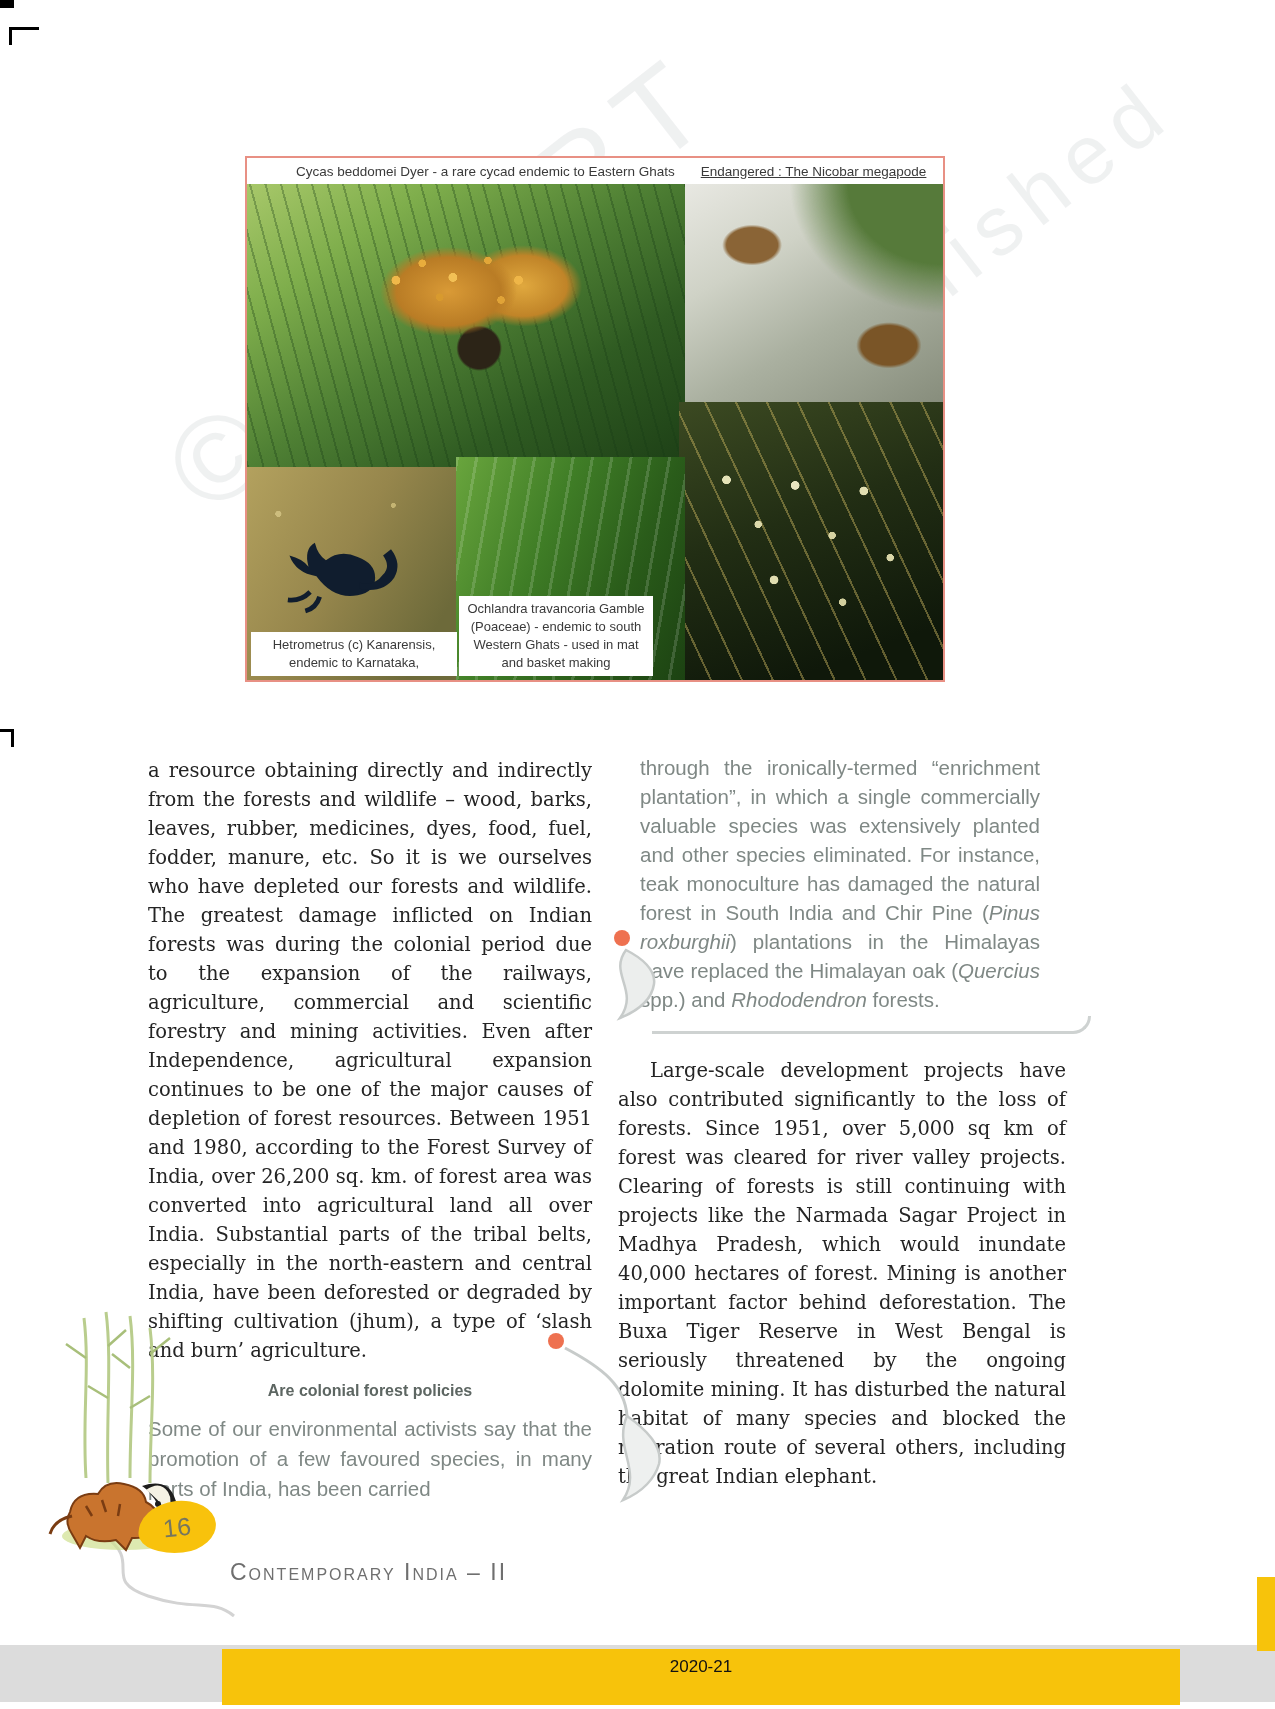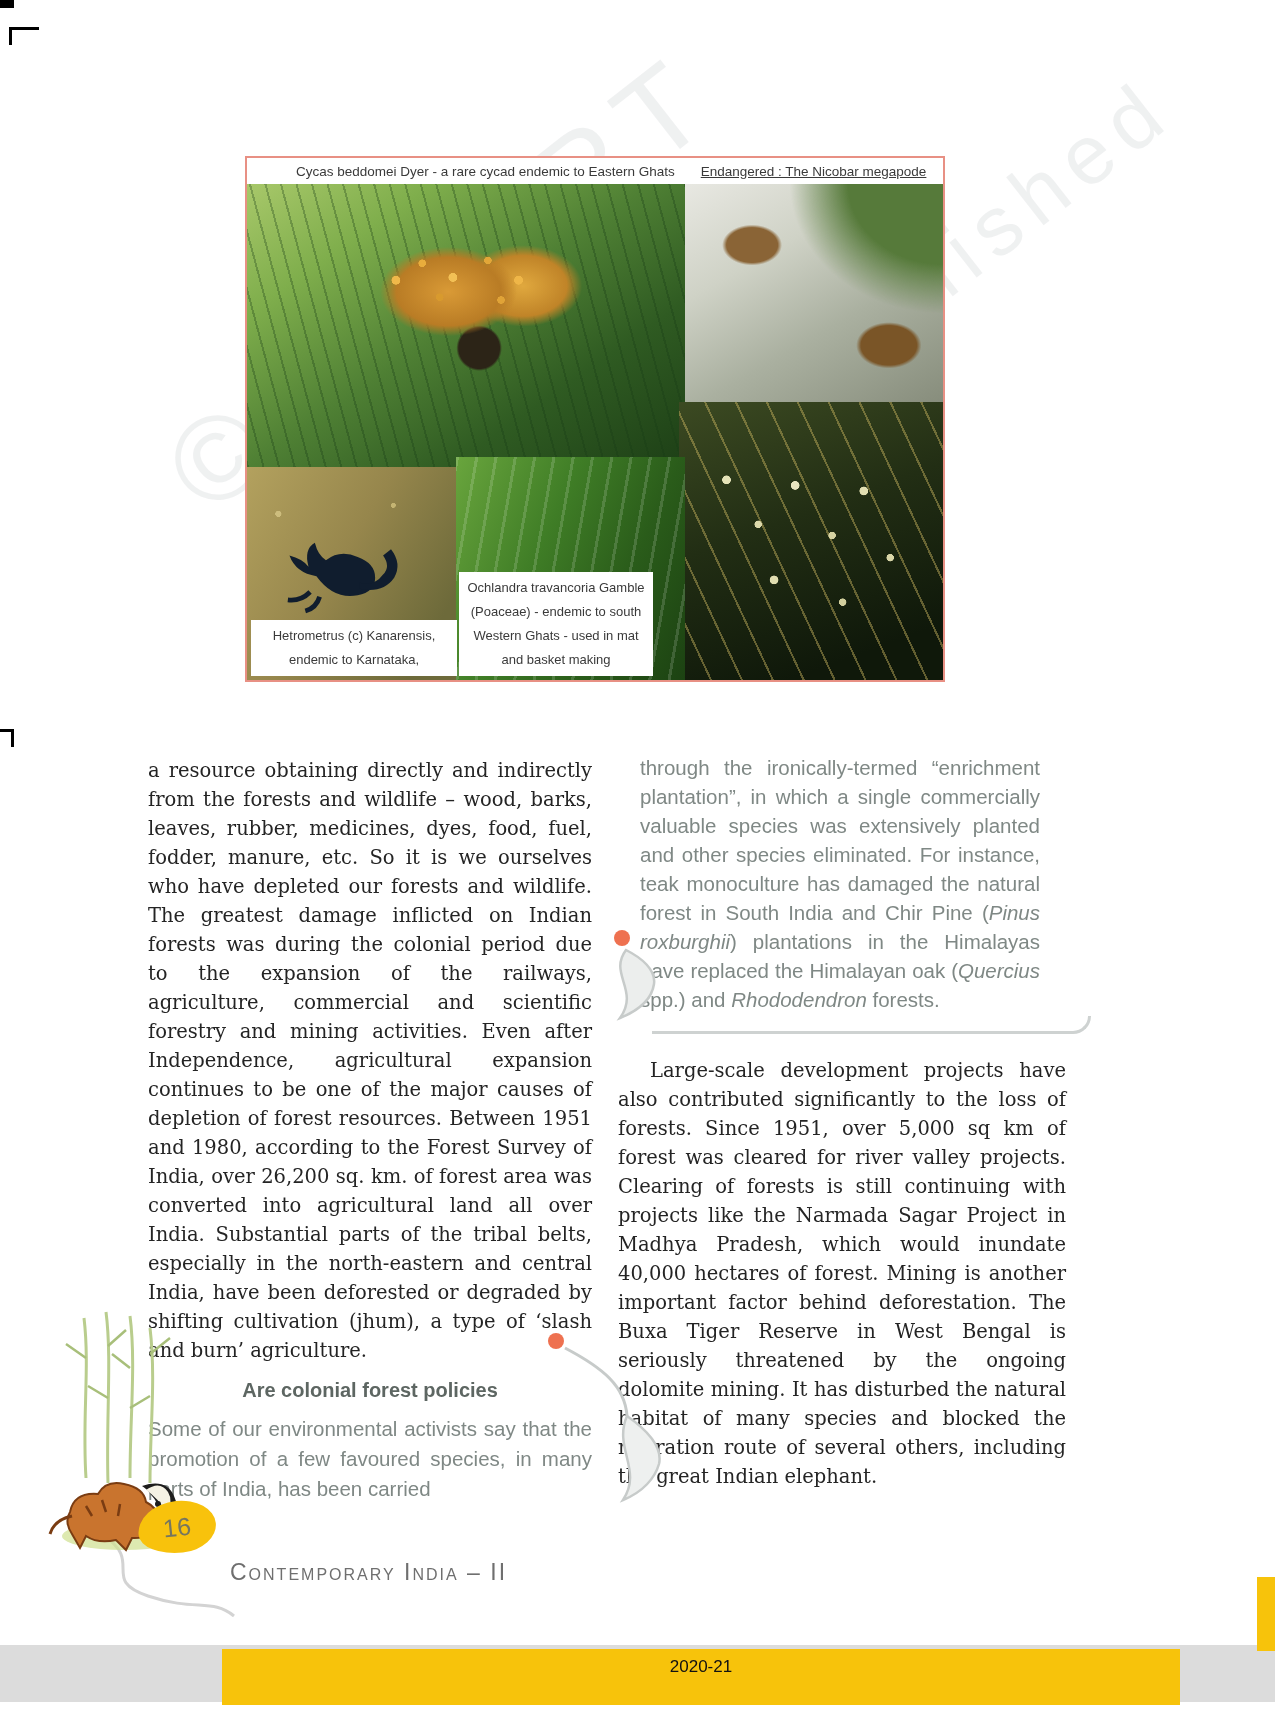--- a/index.html
+++ b/index.html
@@ -66,38 +66,38 @@
   .photo-bamboo{position:absolute;left:30%;top:55%;width:33%;height:45%;
     background:
       repeating-linear-gradient(100deg,rgba(255,255,255,0.15) 0 3px,rgba(0,0,0,0) 3px 19px),
       linear-gradient(115deg,#69a53d 0%,#3f7d26 38%,#2a5c1a 68%,#1c4212 100%);}
 
   .fig-top-strip{position:absolute;left:0;top:0;right:0;height:26px;background:#ffffff;
                  display:flex;align-items:center;font-size:13.5px;color:#3a3a3a;padding-left:23px;}
   .fig-top-strip .lbl-l{flex:0 0 64%;text-align:center;}
   .fig-top-strip .lbl-r{flex:1;text-align:left;text-decoration:underline;}
   .fig-label-box{position:absolute;background:#ffffff;color:#3a3a3a;font-size:13px;
-                 line-height:24px;text-align:center;padding:4px 4px;}
+                 line-height:18px;text-align:center;padding:4px 4px;}
   .lbl-bottom-left{left:4px;bottom:4px;width:198px;}
   .lbl-bottom-middle{left:212px;bottom:4px;width:186px;}
   .lbl-bottom-right{right:2px;bottom:6px;width:168px;}
 
   .fig-caption{position:absolute;left:245px;top:738px;width:700px;text-align:center;
                font-family:"DejaVu Serif","Liberation Serif",serif;font-style:italic;
                font-size:21px;color:#2a2a2a;}
   .fig-caption .cap-label{font-weight:bold;}
 
   
   .col-left{position:absolute;left:148px;top:756px;width:444px;}
   .col-right{position:absolute;left:618px;top:753px;width:448px;}
   .para-serif{font-family:"DejaVu Serif","Liberation Serif",serif;font-size:19.5px;
               line-height:29px;color:#242424;text-align:justify;}
   .para-serif.indent{text-indent:32px;}
 
-  .act-heading{margin-top:12px;text-align:center;font-weight:bold;font-size:20px;
+  .act-heading{margin-top:12px;text-align:center;font-weight:bold;font-size:16px;
                line-height:27px;color:#5d6662;}
   .act-text{margin-top:10px;font-size:20.5px;line-height:30px;color:#7f8885;
             text-align:justify;}
   .green-block{margin-left:22px;width:400px;font-size:20.5px;line-height:29px;
                color:#7f8885;text-align:justify;}
   .green-underline{margin:2px 0 0 34px;width:436px;height:15px;
                    border-bottom:3px solid #ced2d1;border-right:3px solid #ced2d1;
                    border-bottom-right-radius:18px;}
   .col-right .para-serif{margin-top:22px;}
 

